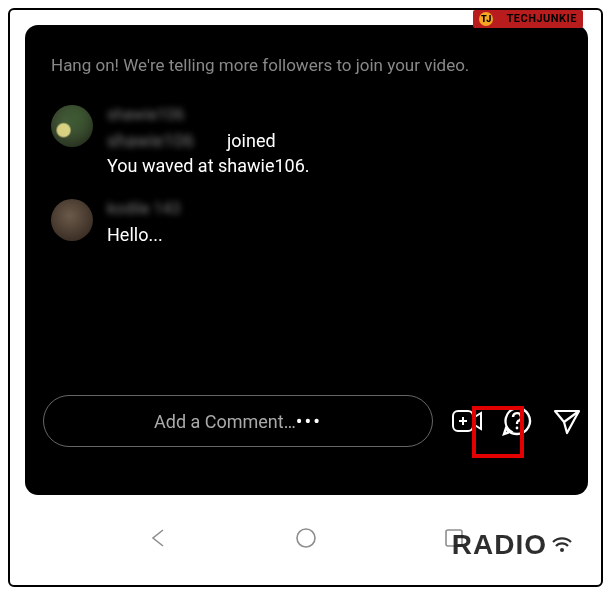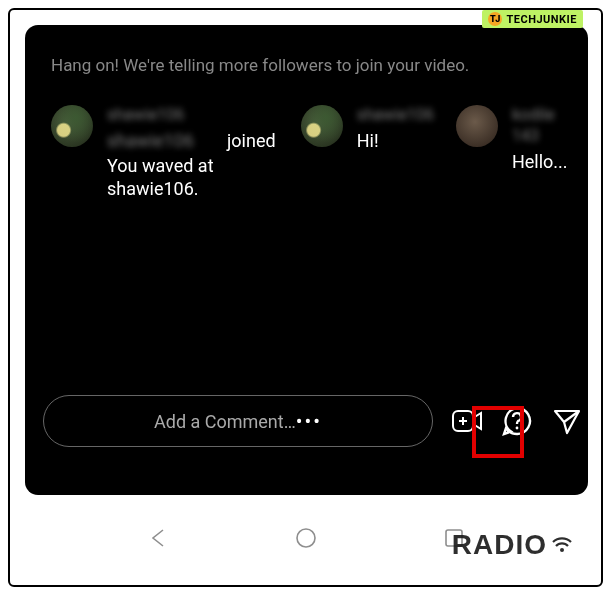--- a/index.html
+++ b/index.html
@@ -18,28 +18,28 @@
       height: 579px;
       border: 2px solid #000;
       border-radius: 6px;
       overflow: hidden;
       background: #fff;
     }
     .techjunkie-badge {
       position: absolute;
       top: 0;
       right: 18px;
-      background: #bef264;
+      background: #b91c1c;
       padding: 2px 6px;
       font-size: 11px;
       font-weight: 700;
       letter-spacing: 0.5px;
       display: flex;
-      align-items: flex-end;
-      gap: 4px;
+      align-items: flex-start;
+      gap: 13px;
       border-radius: 2px;
       z-index: 5;
     }
     .tj-icon {
       width: 14px;
       height: 14px;
       border-radius: 50%;
       background: #f5a623;
       display: flex;
       align-items: center;
@@ -61,20 +61,21 @@
       overflow: hidden;
     }
     .status-text {
       color: #888;
       font-size: 17px;
       margin-bottom: 30px;
       margin-left: 8px;
     }
     .feed {
       display: flex;
+      flex-direction: column;
       gap: 22px;
       padding-left: 8px;
     }
     .feed-item {
       display: flex;
       align-items: flex-start;
       gap: 14px;
     }
     .avatar {
       width: 42px;
@@ -224,27 +225,20 @@
           <div style="display:flex;gap:6px;">
             <span style="visibility:hidden">____</span>
           </div>
           <div style="margin-top:-24px;">
              <span style="display:inline-block;filter:blur(3px);opacity:0.65;color:#bbb;width:120px;">shawie106</span><span>joined</span>
           </div>
           <span>You waved at shawie106.</span>
         </div>
       </div>
 
-      <div class="feed-item">
-        <div class="avatar avatar2"></div>
-        <div class="feed-text">
-          <span class="username">shawie106</span>
-          <span>Hi!</span>
-        </div>
-      </div>
 
       <div class="feed-item">
         <div class="avatar avatar3"></div>
         <div class="feed-text">
           <span class="username">kodile 143</span>
           <span>Hello...</span>
         </div>
       </div>
     </div>
 

